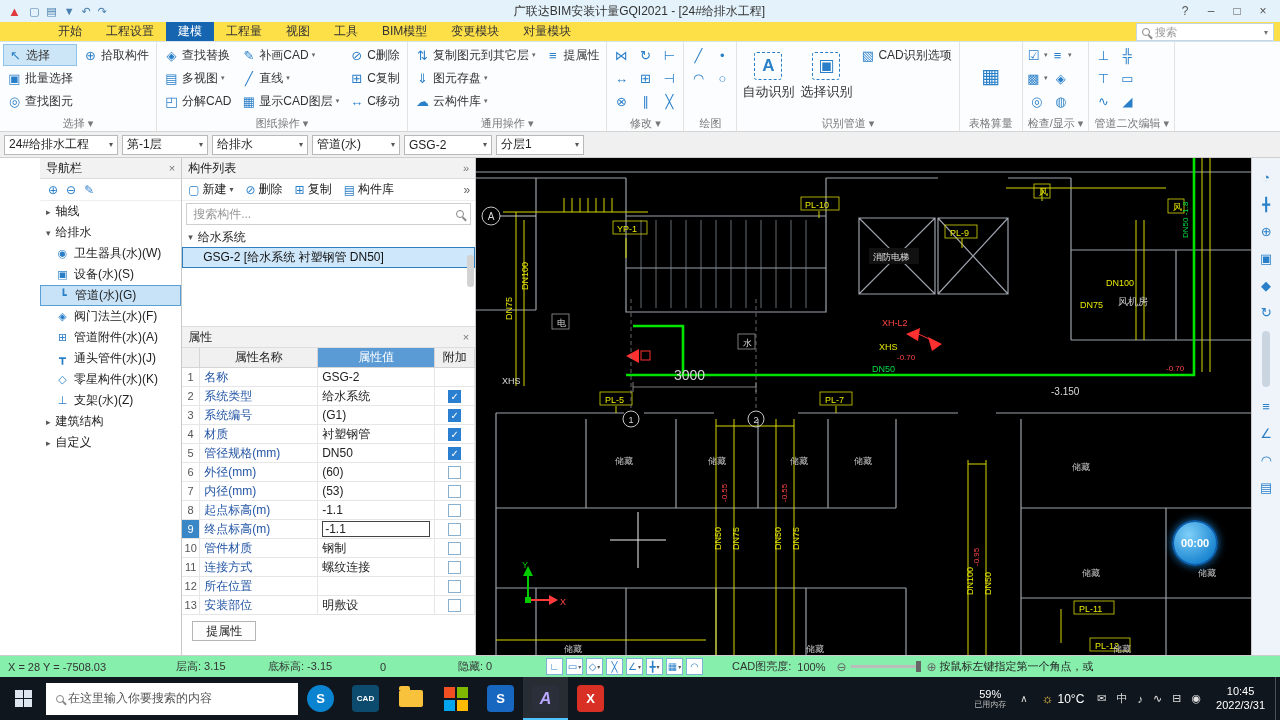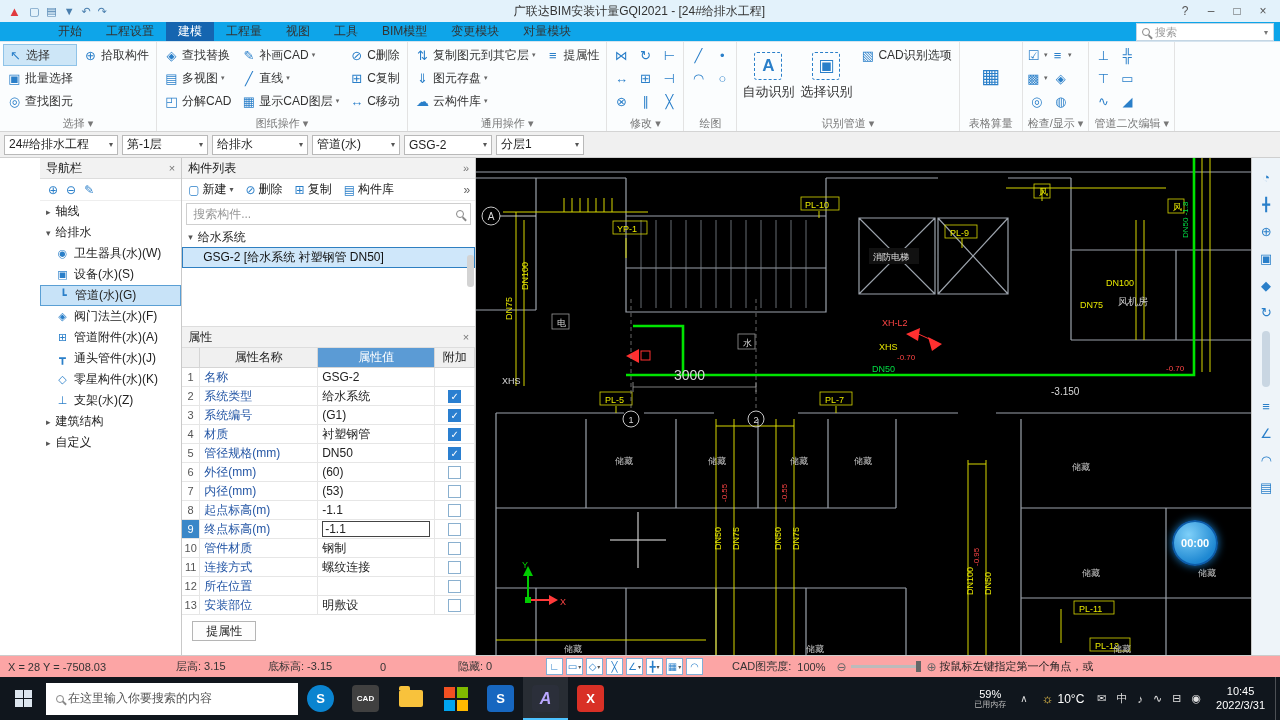--- a/index.html
+++ b/index.html
@@ -9,21 +9,21 @@
 
 .titlebar{height:22px;background:#e3f2fb;display:flex;align-items:center;padding:0 4px;flex:0 0 auto;}
 .logo{color:#e03a3e;font-size:13px;margin:0 4px;line-height:1;}
 .qat{display:flex;gap:7px;margin-left:4px;}
 .qicon{color:#4a7fae;font-size:11px;}
 .title-center{flex:1;text-align:center;font-size:12px;color:#333;}
 .winbtns{display:flex;align-items:center;}
 .winbtn{width:26px;text-align:center;color:#555;font-size:12px;}
 
 
-.tabrow{height:20px;background:#0ea5e9;display:flex;align-items:stretch;padding-left:46px;border-bottom:1px solid #d6e4ef;position:relative;flex:0 0 auto;}
+.tabrow{height:20px;background:#fde047;display:flex;align-items:stretch;padding-left:46px;border-bottom:1px solid #d6e4ef;position:relative;flex:0 0 auto;}
 .tab{padding:0 12px;display:flex;align-items:center;font-size:12px;color:#333;}
 .tab.active{background:#1565b0;color:#fff;}
 .tabsearch{position:absolute;right:6px;top:1px;height:18px;width:138px;background:#fff;border:1px solid #c4d6e4;display:flex;align-items:center;gap:5px;padding:0 5px;color:#999;font-size:11px;}
 .tabsearch .dd{margin-left:auto;font-size:8px;color:#777;}
 .mag{width:8px;height:8px;border:1.5px solid #888;border-radius:50%;position:relative;display:inline-block;flex:0 0 auto;}
 .mag::after{content:"";position:absolute;width:5px;height:1.5px;background:#888;transform:rotate(45deg);right:-4px;bottom:-2px;}
 
 
 .ribbon{height:90px;background:#fbfdfe;border-bottom:1px solid #d4d4d4;display:flex;flex:0 0 auto;overflow:hidden;}
 .rgroup{display:flex;flex-direction:column;border-right:1px solid #e3e3e3;padding:2px 3px 0;}
@@ -89,21 +89,21 @@
 .extractbtn{width:64px;height:20px;border:1px solid #b5b5b5;background:#fdfdfd;display:flex;align-items:center;justify-content:center;margin:6px 0 0 10px;font-size:12px;flex:0 0 auto;}
 
 .cadwrap{width:807px;position:relative;background:#000;overflow:hidden;}
 .timer{position:absolute;left:696px;top:362px;width:46px;height:46px;border-radius:50%;background:radial-gradient(circle at 35% 30%,#7fd0f9,#1e88d2 72%);border:2px solid #0d5ca8;color:#fff;display:flex;align-items:center;justify-content:center;font-size:11px;font-weight:bold;box-shadow:0 0 8px rgba(30,140,220,.85);}
 
 .righttools{width:30px;background:#eef4f9;border-left:1px solid #c9c9c9;display:flex;flex-direction:column;align-items:center;padding-top:8px;gap:5px;}
 .vtool{width:22px;height:22px;display:flex;align-items:center;justify-content:center;font-size:13px;color:#2a7fc9;}
 .vthumb{width:8px;height:56px;background:#c9d6e2;border-radius:4px;margin:3px 0;}
 
 
-.statusbar{height:22px;background:#fca5a5;border-top:1px solid #ccc;display:flex;align-items:center;font-size:11px;color:#333;padding:0 8px;flex:0 0 auto;white-space:nowrap;}
+.statusbar{height:22px;background:#86efac;border-top:1px solid #ccc;display:flex;align-items:center;font-size:11px;color:#333;padding:0 8px;flex:0 0 auto;white-space:nowrap;}
 .sb-coords{width:168px;}
 .sb-floor{width:92px;}
 .sb-elev{width:112px;}
 .sb-zero{width:56px;}
 .sb-hidden{width:88px;margin-left:22px;}
 .snapbar{display:flex;align-items:center;margin-right:26px;}
 .snap{width:17px;height:17px;border:1px solid #7fb0d8;background:#fff;color:#2a7fc9;font-size:10px;display:inline-flex;align-items:center;justify-content:center;gap:1px;margin-right:3px;}
 .snapdd{font-size:6px;color:#555;}
 .sb-bright{margin-right:6px;}
 .sb-brightval{margin-right:8px;}
@@ -867,21 +867,21 @@
     </div>
     <div class="tsearch" data-name="taskbar-search-input">
       <span class="mag" data-name="search-icon"></span>
       <span data-name="taskbar-search-placeholder">在这里输入你要搜索的内容</span>
     </div>
     <div class="tapps" data-name="taskbar-apps">
         <div class="tapp" data-name="skype-app-icon">
           <span class="appglyph circleapp" data-name="skype-glyph" style="background: rgb(10, 132, 208);">S</span>
         </div>
         <div class="tapp" data-name="cad-app-icon">
-          <span class="appglyph" data-name="cad-glyph" style="background: #404040;">CAD</span>
+          <span class="appglyph" data-name="cad-glyph" style="background: #0c4a6e;">CAD</span>
         </div>
         <div class="tapp" data-name="explorer-app-icon">
           <span class="folder" data-name="folder-icon"></span>
         </div>
         <div class="tapp" data-name="store-app-icon">
           <span class="gridapp" data-name="app-grid-icon">
             <span style="background: rgb(242, 80, 34);"></span>
             <span style="background: rgb(127, 186, 0);"></span>
             <span style="background: rgb(0, 164, 239);"></span>
             <span style="background: rgb(255, 185, 0);"></span>

